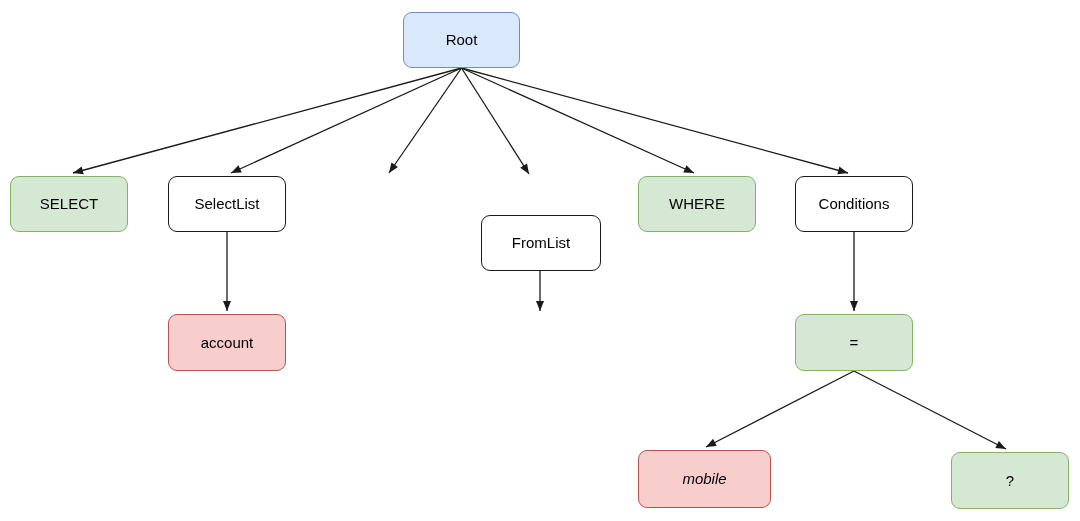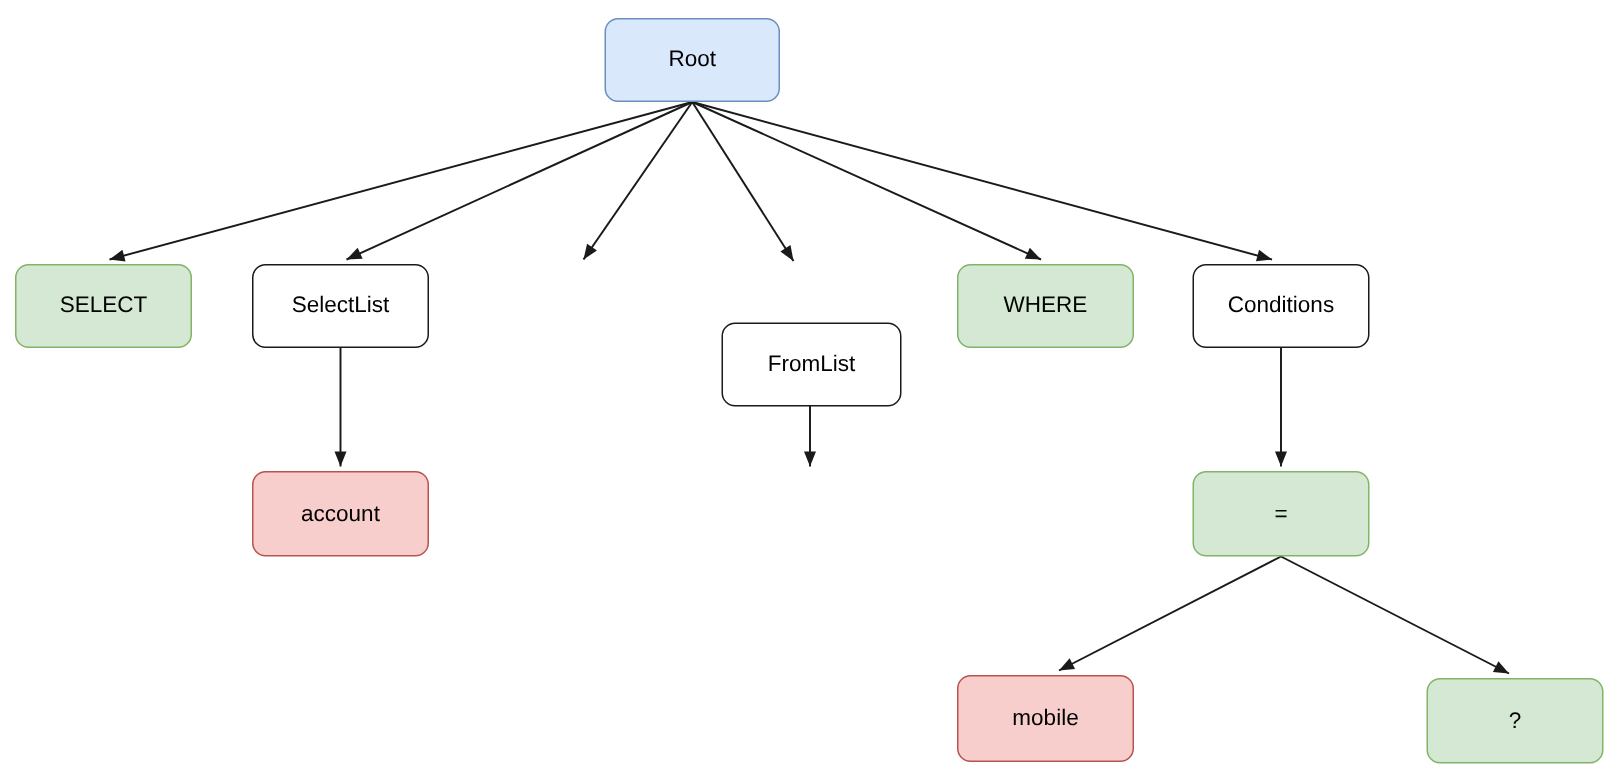--- a/index.html
+++ b/index.html
@@ -58,21 +58,21 @@
   .n-root       { left: 403px; top: 12px;  width: 117px; height: 56px; }
   .n-select     { left: 10px;  top: 176px; width: 118px; height: 56px; }
   .n-selectlist { left: 168px; top: 176px; width: 118px; height: 56px; }
   .n-from       { left: 325px; top: 176px; width: 117px; height: 56px; }
   .n-fromlist   { left: 481px; top: 177px; width: 120px; height: 56px; margin-top: 38px; }
   .n-where      { left: 638px; top: 176px; width: 118px; height: 56px; }
   .n-conditions { left: 795px; top: 176px; width: 118px; height: 56px; }
   .n-address    { left: 168px; top: 314px; width: 118px; height: 57px; }
   .n-account    { left: 481px; top: 314px; width: 117px; height: 57px; }
   .n-equals     { left: 795px; top: 314px; width: 118px; height: 57px; }
-  .n-mobile     { left: 638px; top: 450px; width: 118px; height: 58px; }
+  .n-mobile     { left: 638px; top: 450px; width: 133px; height: 58px; font-style: italic; }
   .n-question   { left: 951px; top: 452px; width: 118px; height: 57px; }
 
   .edge-line {
     stroke: var(--edge-stroke, #1a1a1a);
     stroke-width: 1.3;
     fill: none;
   }
 </style>
 </head>
 <body>

